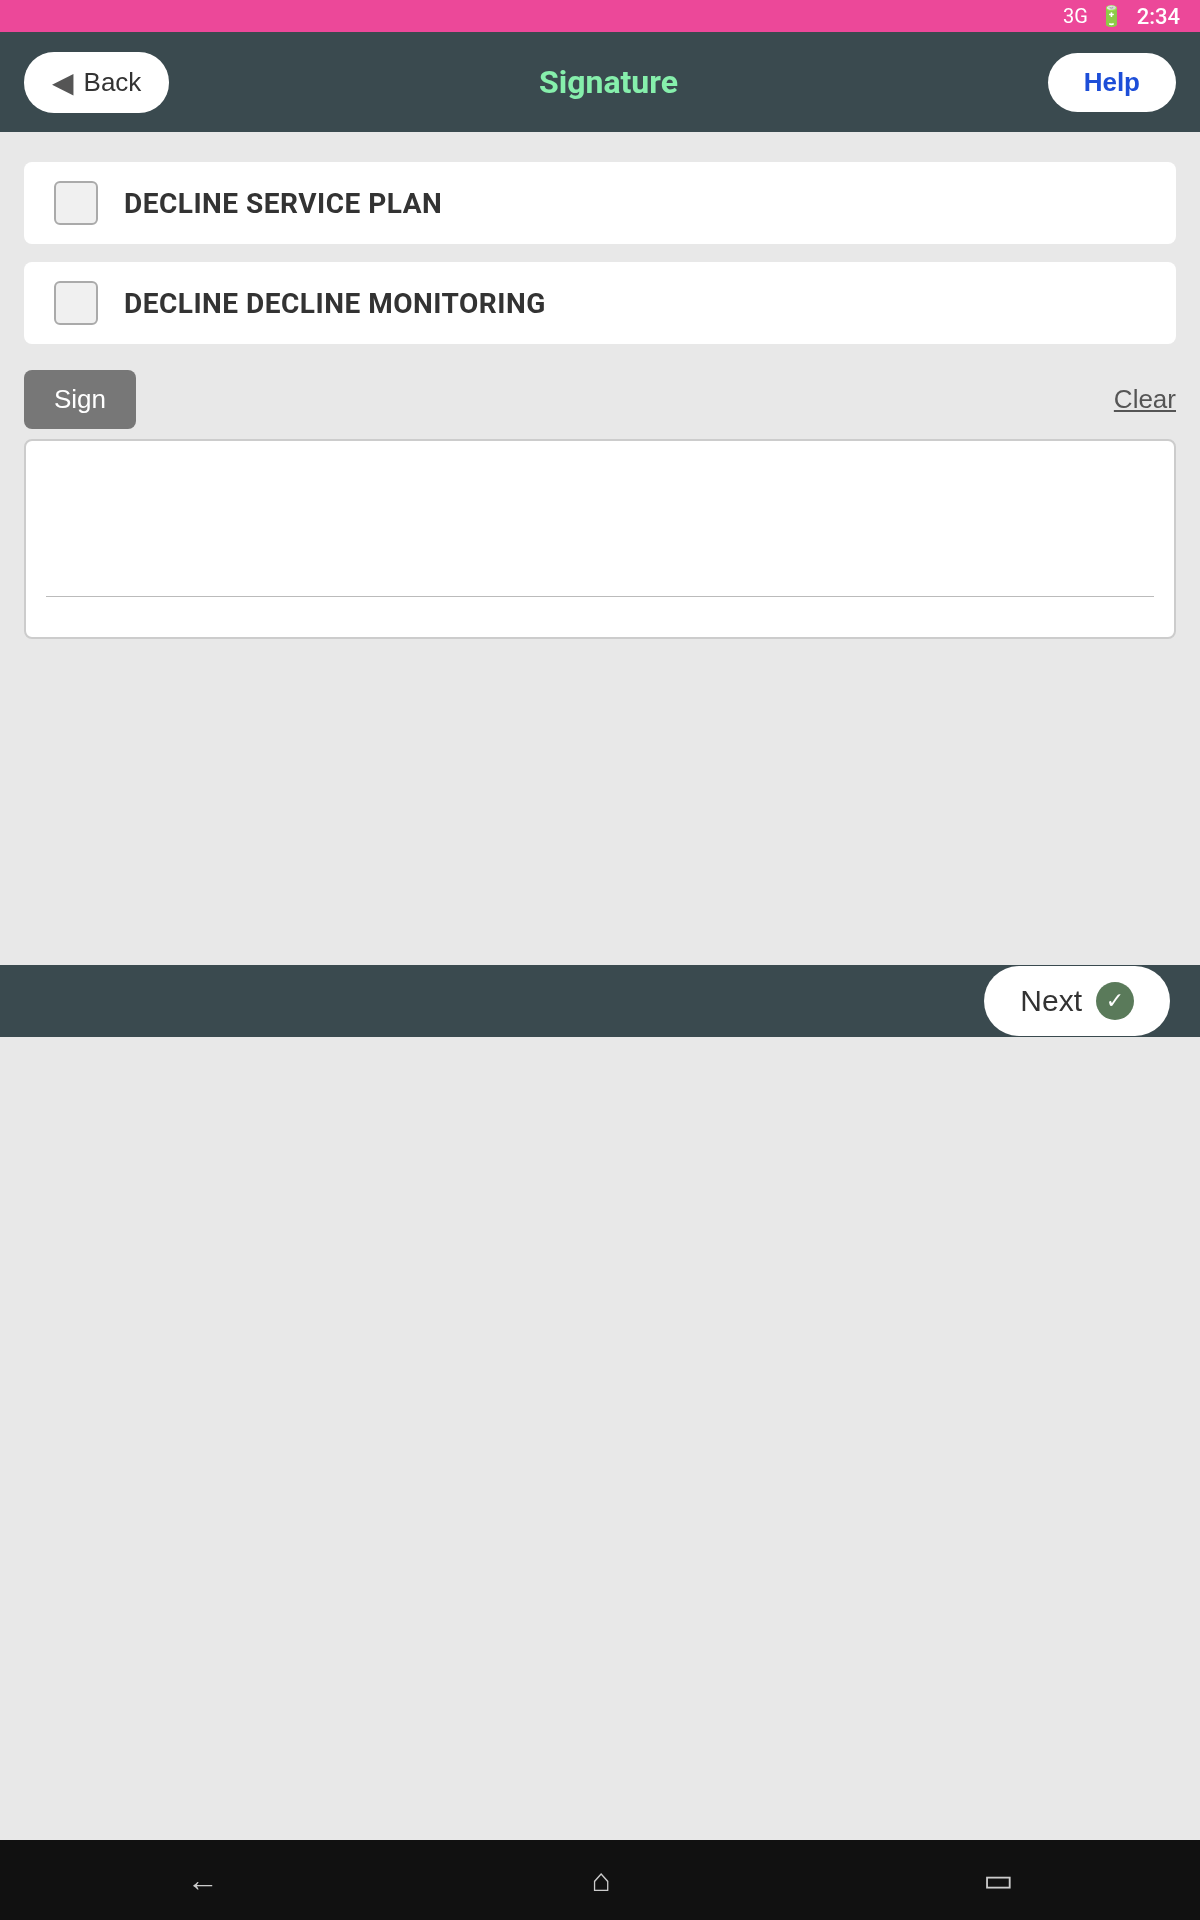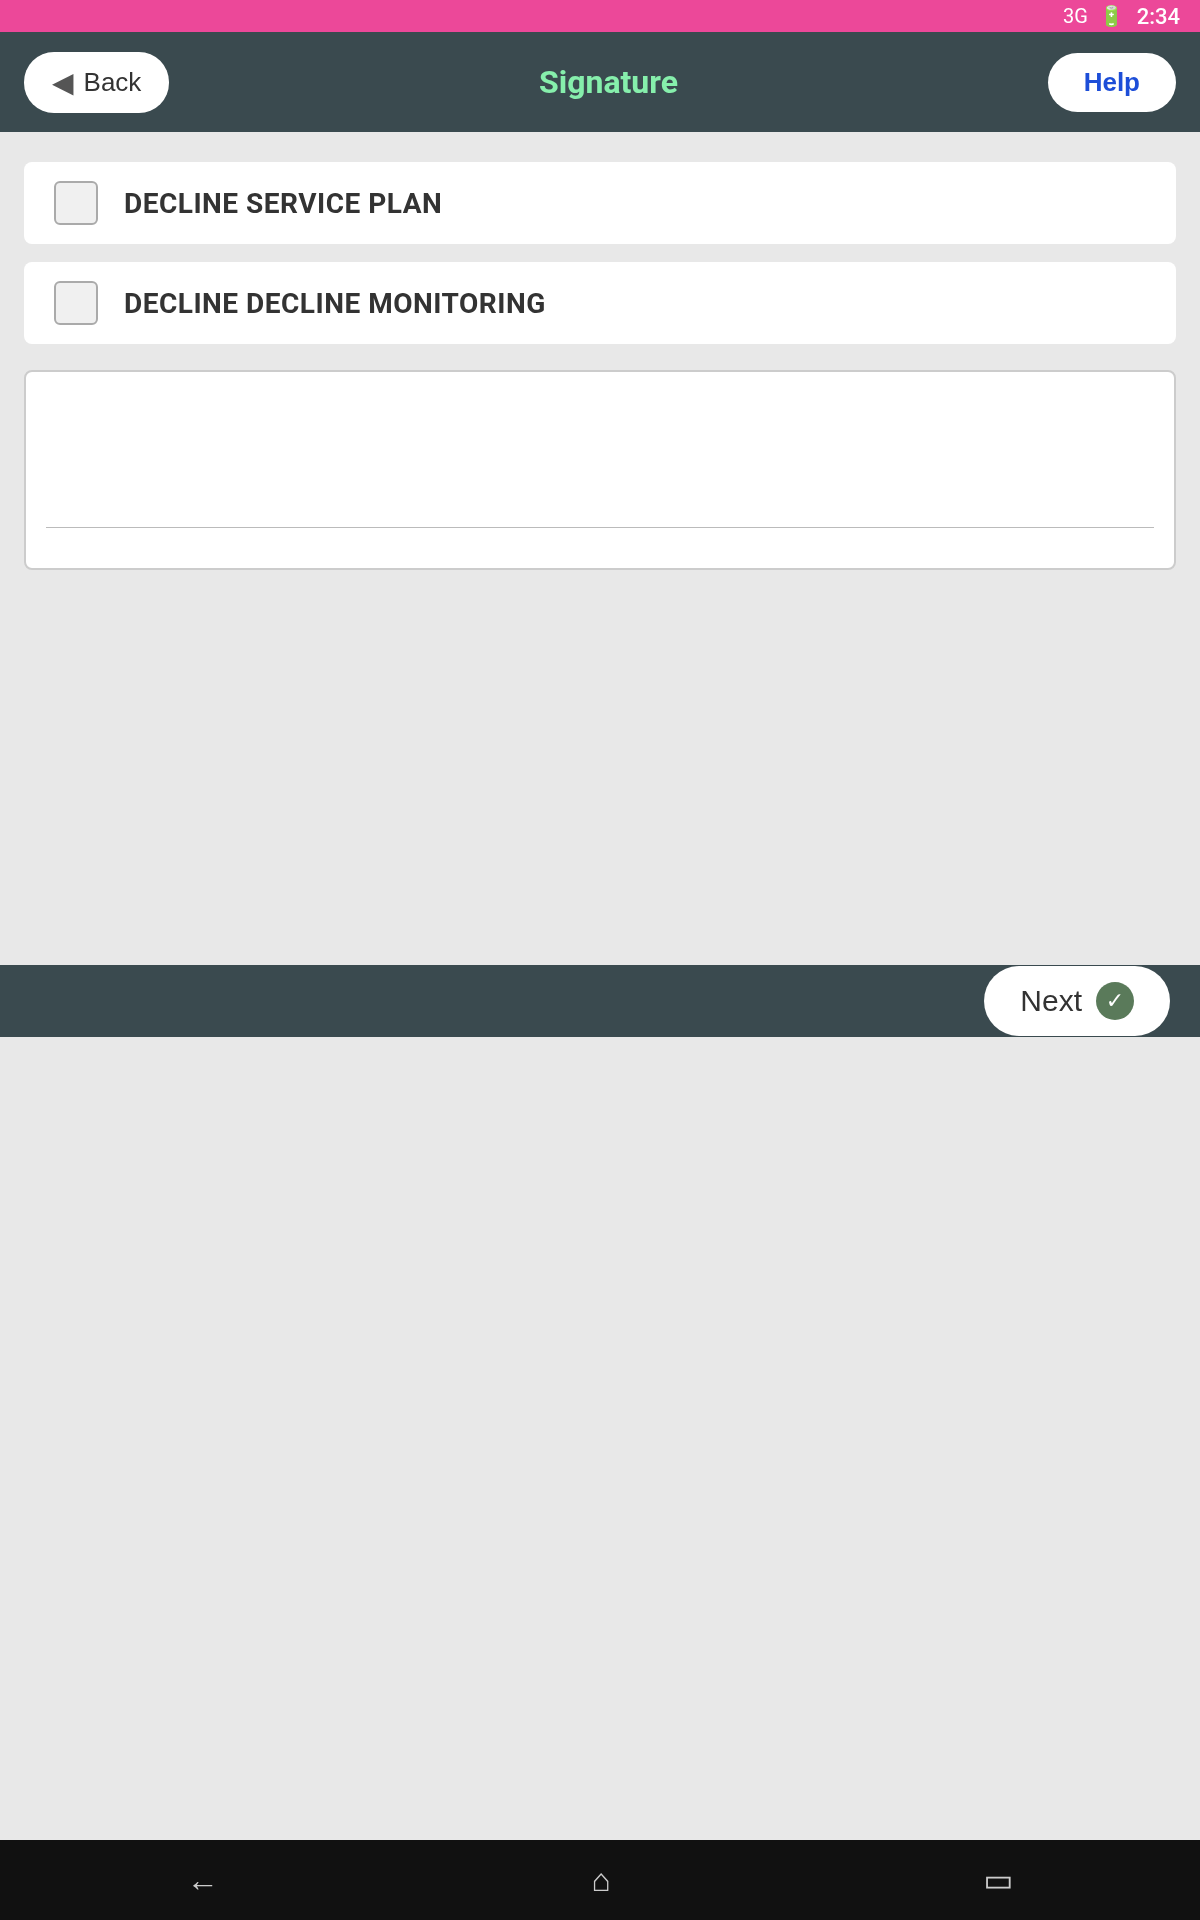--- a/index.html
+++ b/index.html
@@ -275,20 +275,28 @@
     <div class="checkbox-box"></div>
     <span class="checkbox-label">DECLINE SERVICE PLAN</span>
   </div>
 
   <div class="checkbox-row">
     <div class="checkbox-box"></div>
     <span class="checkbox-label">DECLINE DECLINE MONITORING</span>
   </div>
 
   <div class="sign-area-container">
+    <div class="sign-controls">
+      <button class="sign-button">
+        <span>Sign</span>
+      </button>
+      <button class="clear-link">
+        <span>Clear</span>
+      </button>
+    </div>
     <div class="signature-canvas">
       <div class="signature-line"></div>
     </div>
   </div>
 
 
 </div>
 
 <div class="bottom-bar">
   <button class="next-button">

